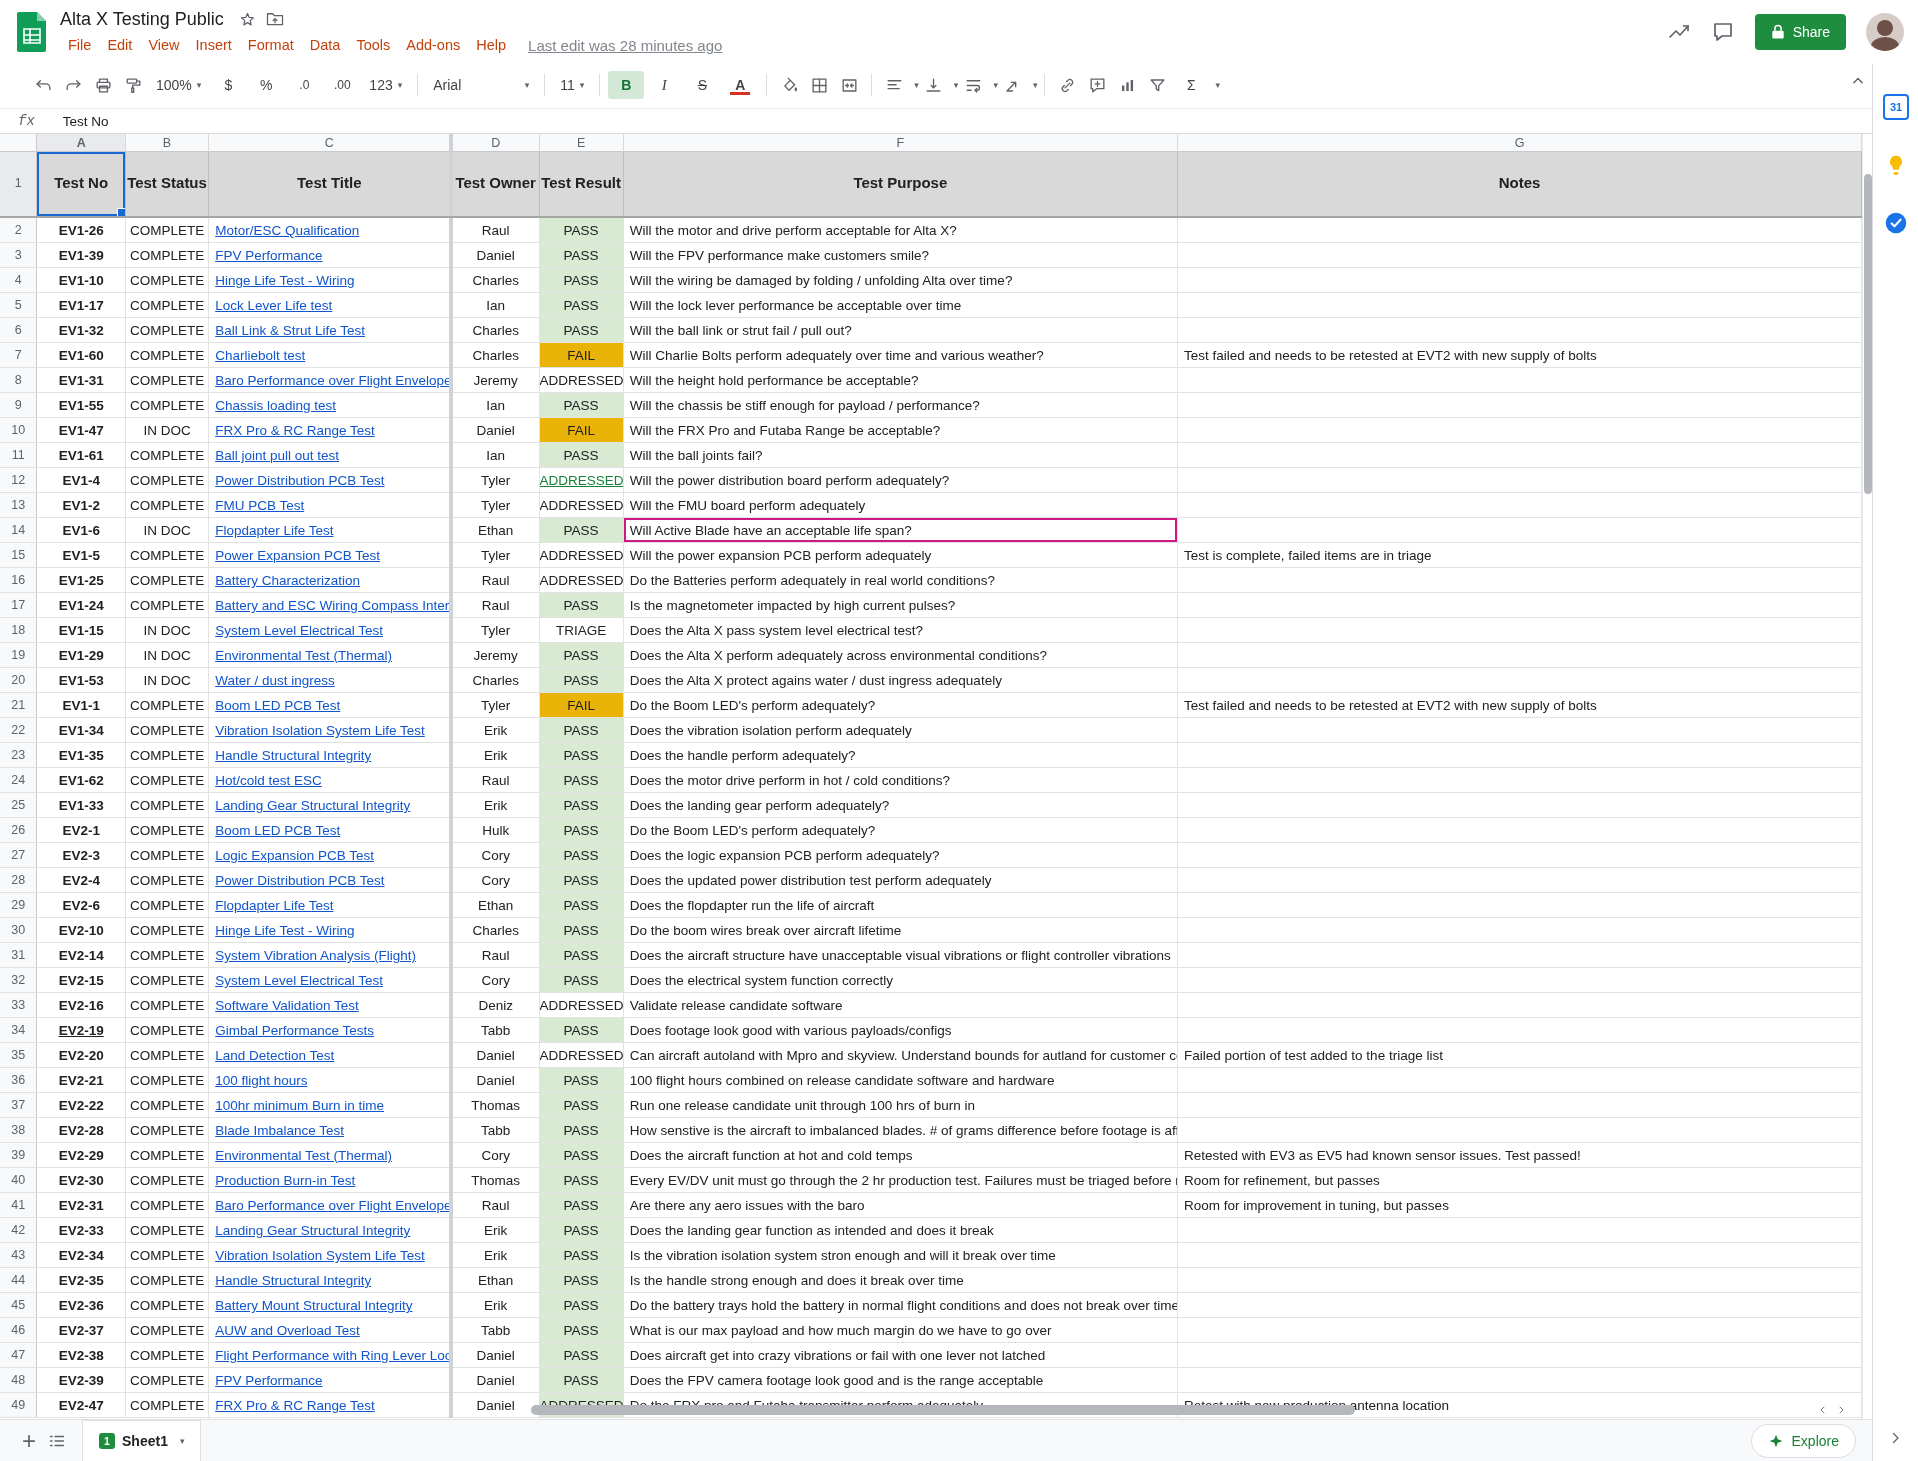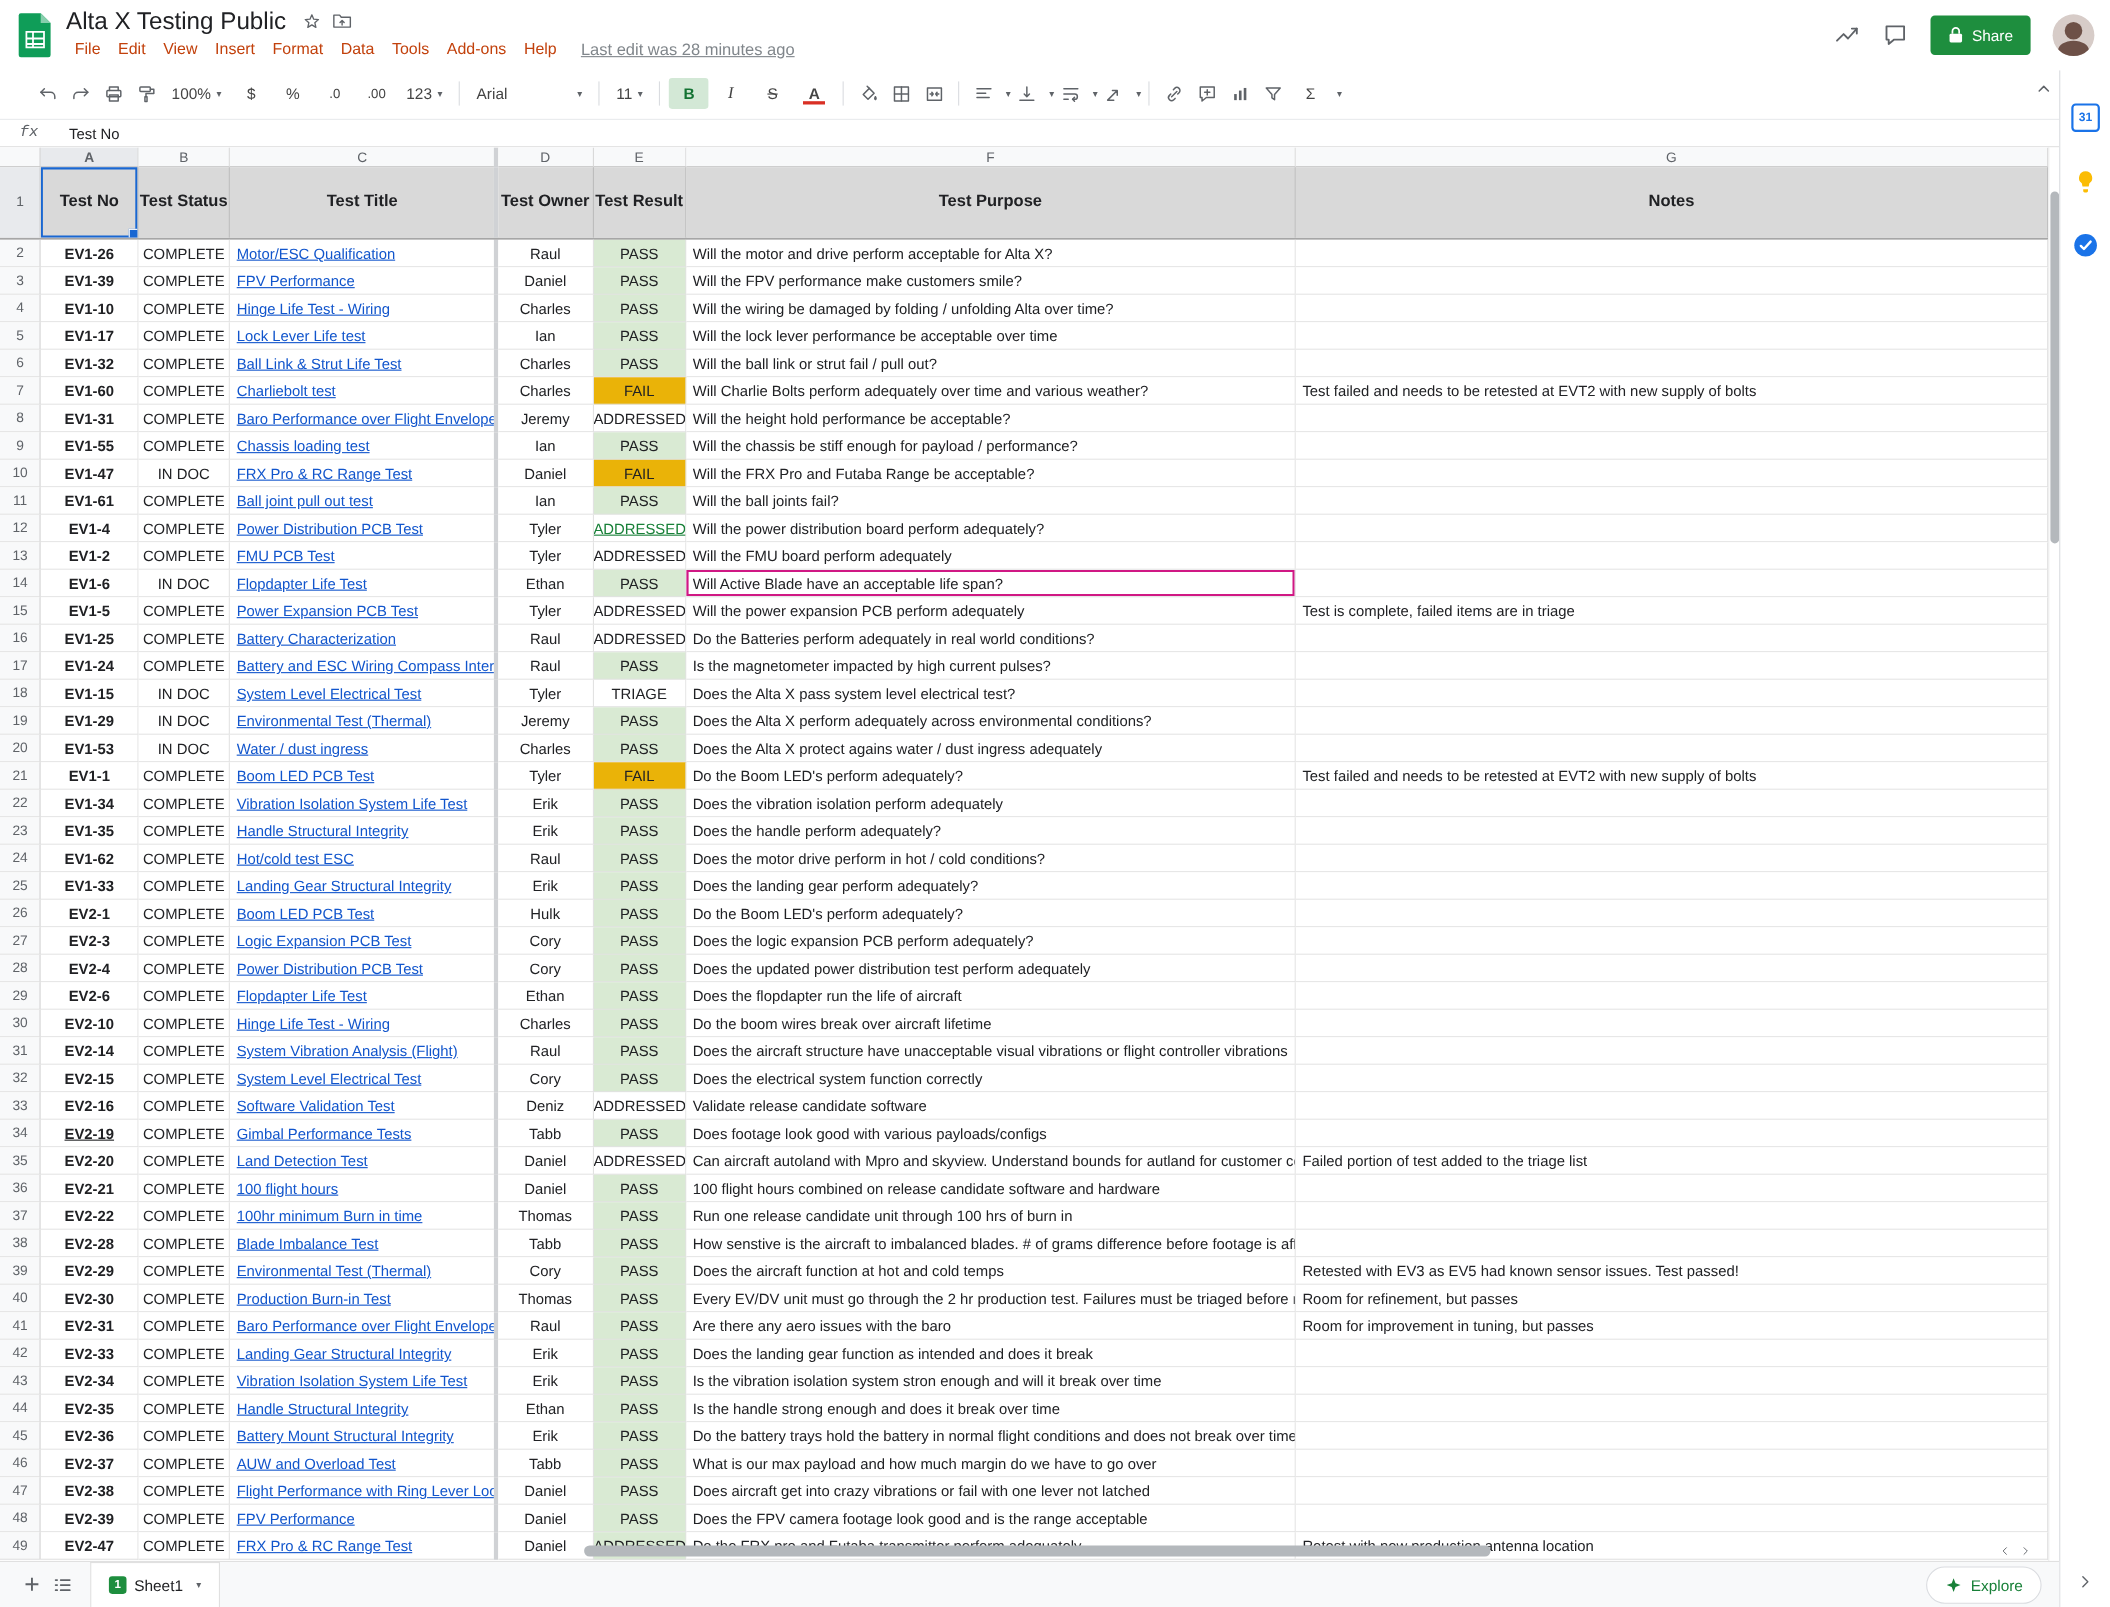--- a/index.html
+++ b/index.html
@@ -6,21 +6,21 @@
   body{width:1918px;height:1461px;overflow:hidden;background:#fff;
        font-family:"Liberation Sans",sans-serif;color:#202124;position:relative;}
   svg{display:block}
   .ic{stroke:#5f6368;fill:none;stroke-width:1.7;stroke-linecap:round;stroke-linejoin:round;}
 
   
   .topbar{position:absolute;left:0;top:0;width:1918px;height:64px;background:#fff;display:flex;align-items:center;}
   .logo{margin:0 12px 0 16px;}
   .titleblock{display:flex;flex-direction:column;justify-content:center;}
   .titlerow{display:flex;align-items:center;height:26px;}
-  .doctitle{font-size:22px;color:#202124;margin-right:10px;}
+  .doctitle{font-size:18px;color:#202124;margin-right:10px;}
   .titlerow .mini{margin:0 5px;}
   .menurow{display:flex;align-items:center;height:26px;}
   .menuitem{font-size:14.5px;color:#c2410c;padding:2px 8px;border-radius:3px;cursor:default;}
   .lastedit{font-size:15px;color:#80868b;text-decoration:underline;margin-left:14px;}
   .topright{margin-left:auto;display:flex;align-items:center;gap:20px;padding-right:14px;}
   .sharebtn{display:flex;align-items:center;gap:8px;background:#1e8e3e;color:#fff;font-size:14px;
             height:36px;padding:0 16px;border-radius:4px;}
   .avatar{width:38px;height:38px;border-radius:50%;background:#d7ccc8;overflow:hidden;position:relative;}
   .avatar .head{position:absolute;left:11px;top:7px;width:16px;height:16px;border-radius:50%;background:#6d5047;}
   .avatar .body{position:absolute;left:5px;top:24px;width:28px;height:18px;border-radius:50% 50% 0 0;background:#6d5047;}
@@ -96,21 +96,21 @@
   .pchev{position:absolute;left:13px;bottom:14px;}
 
   
   .bottombar{position:absolute;left:0;top:1419px;width:1872px;height:42px;background:#f8f9fa;border-top:1px solid #e0e0e0;
              display:flex;align-items:center;box-sizing:border-box;}
   .addsheet{font-size:24px;color:#5f6368;margin:0 10px 0 22px;line-height:38px;}
   .sheettab{display:flex;align-items:center;gap:7px;background:#fff;border:1px solid #e0e0e0;border-bottom:none;
             height:40px;padding:0 16px;margin-left:14px;}
   .tabbadge{width:16px;height:16px;border-radius:3px;background:#1e8e3e;color:#fff;font-size:10.5px;font-weight:bold;
             display:flex;align-items:center;justify-content:center;}
-  .tabname{font-size:14px;font-weight:normal;color:#202124;}
+  .tabname{font-size:14px;font-weight:bold;color:#202124;}
   .explore{margin-left:auto;margin-right:16px;display:flex;align-items:center;gap:8px;background:#fff;
            border:1px solid #dadce0;border-radius:18px;height:32px;padding:0 16px;font-size:14px;color:#188038;}
 </style>
 </head>
 <body>
 
 <div class="topbar">
   <span class="logo">
     <svg width="32" height="42" viewBox="0 0 32 42">
       <path d="M3 1 h18 l9 9 v29 a2 2 0 0 1 -2 2 H3 a2 2 0 0 1 -2 -2 V3 a2 2 0 0 1 2 -2 z" fill="#0f9d58"></path>

